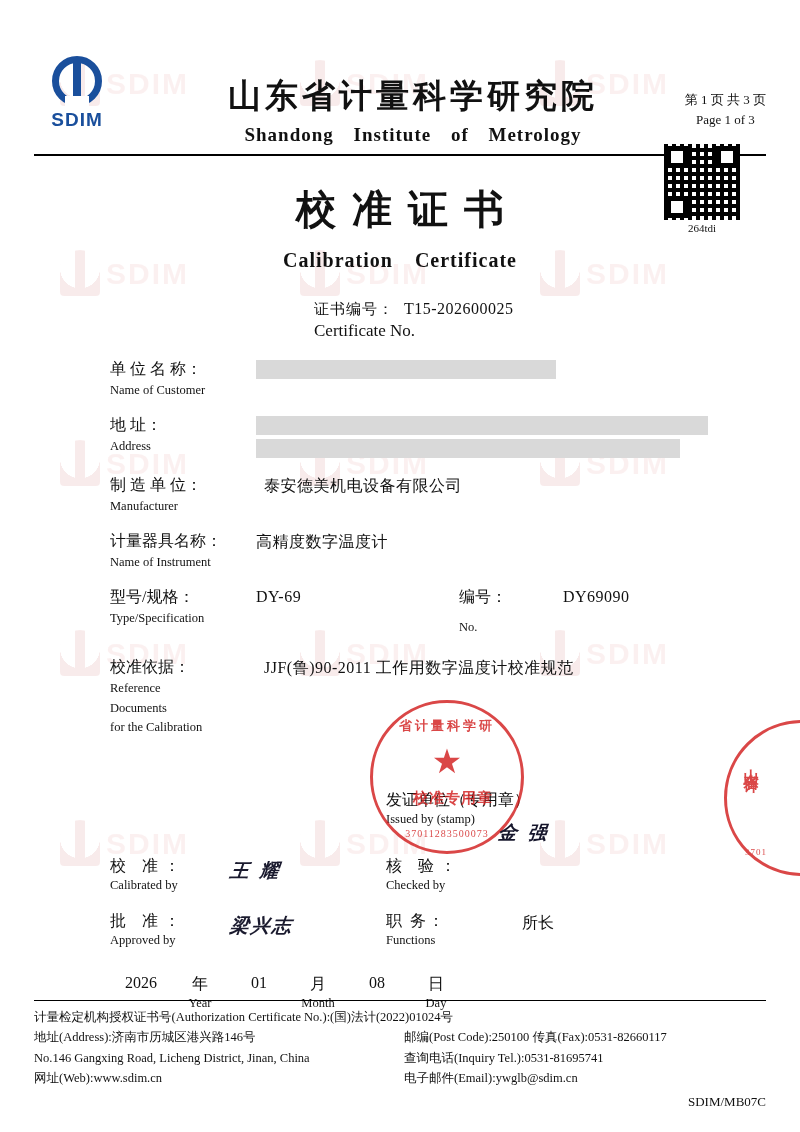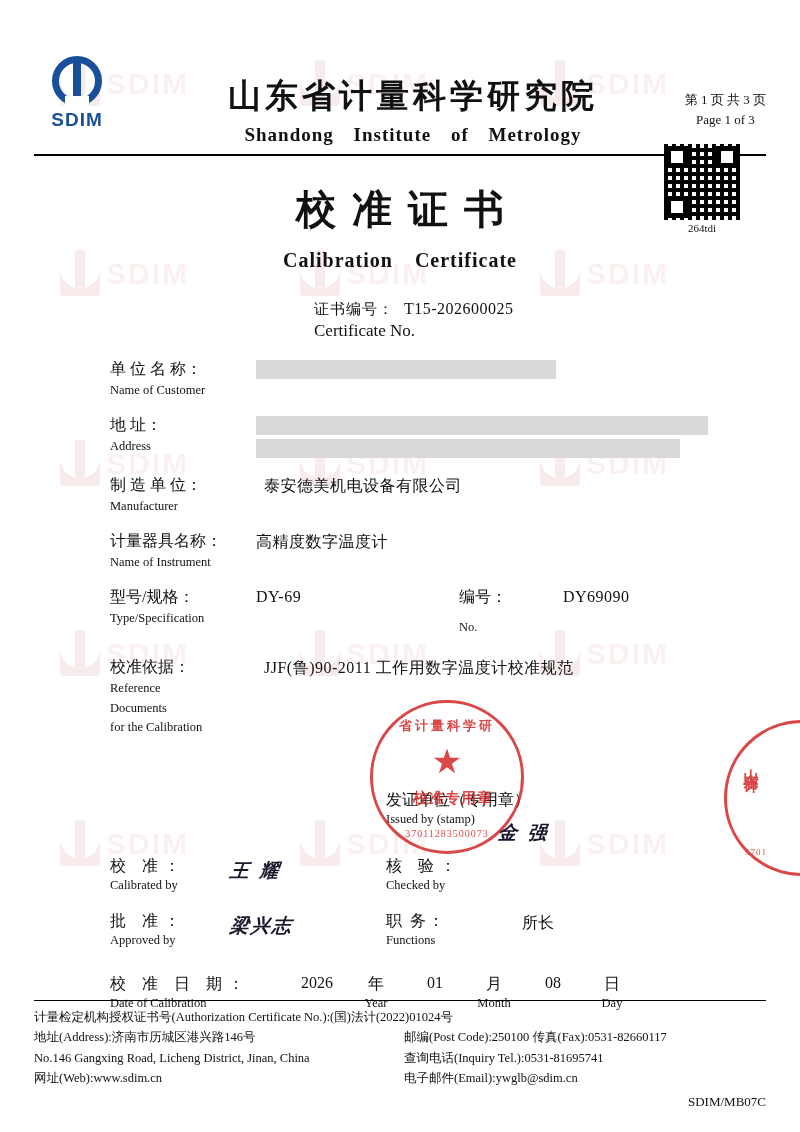--- a/index.html
+++ b/index.html
@@ -592,24 +592,20 @@
           <div class="cn tight">职    务：</div>
           <div class="en">Functions</div>
         </div>
         <div class="plainval" style="margin-left:16px;">所长</div>
       </div>
     </div>
 
   </div>
 
   <div class="date-row">
-    <div class="date-lbl">
-      <div class="cn">校 准 日 期：</div>
-      <div class="en">Date of Calibration</div>
-    </div>
     <div class="date-piece dp-num">
       <div class="cn">2026</div>
     </div>
     <div class="date-piece dp-unit">
       <div class="cn">年</div>
       <div class="en">Year</div>
     </div>
     <div class="date-piece dp-num">
       <div class="cn">01</div>
     </div>

